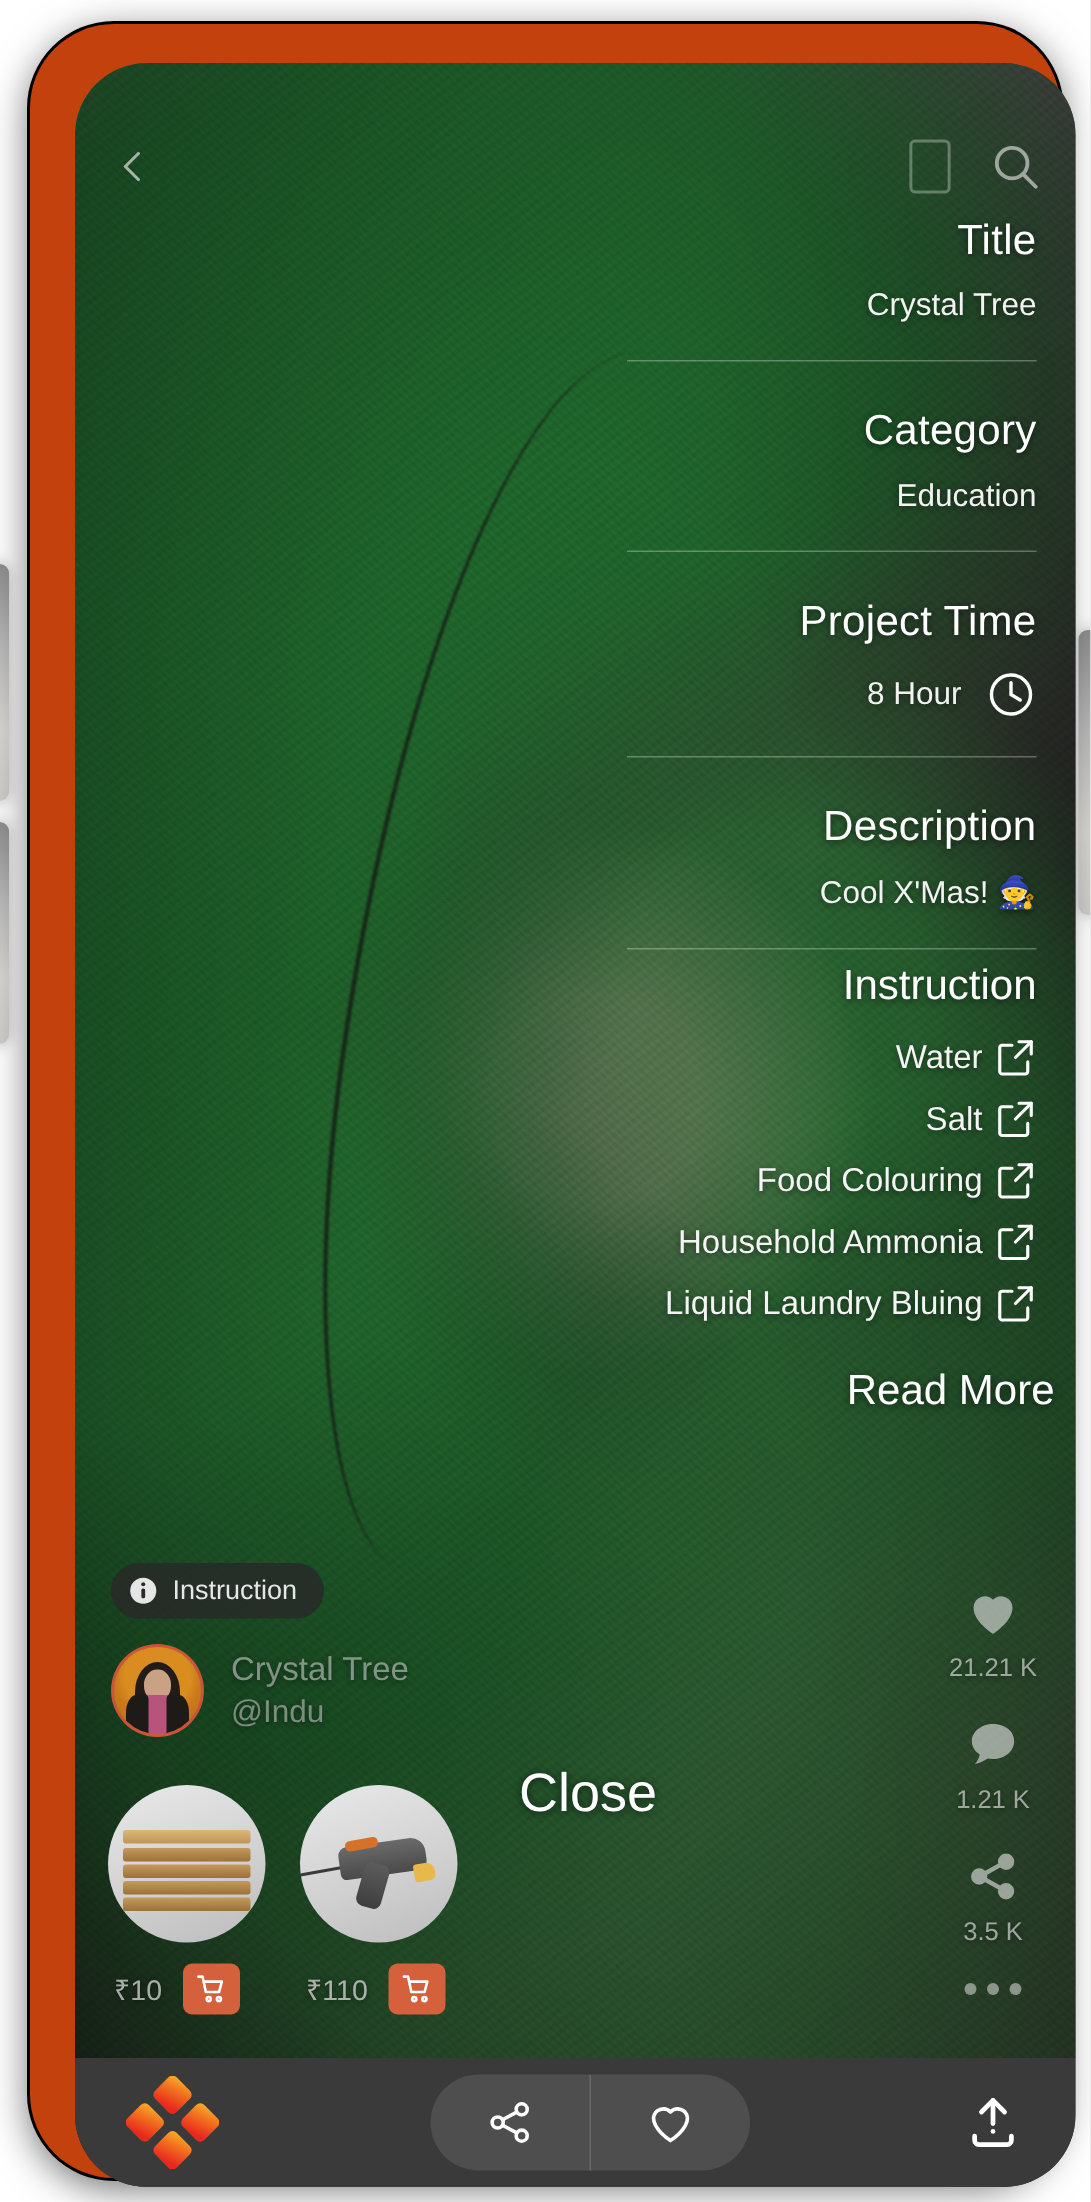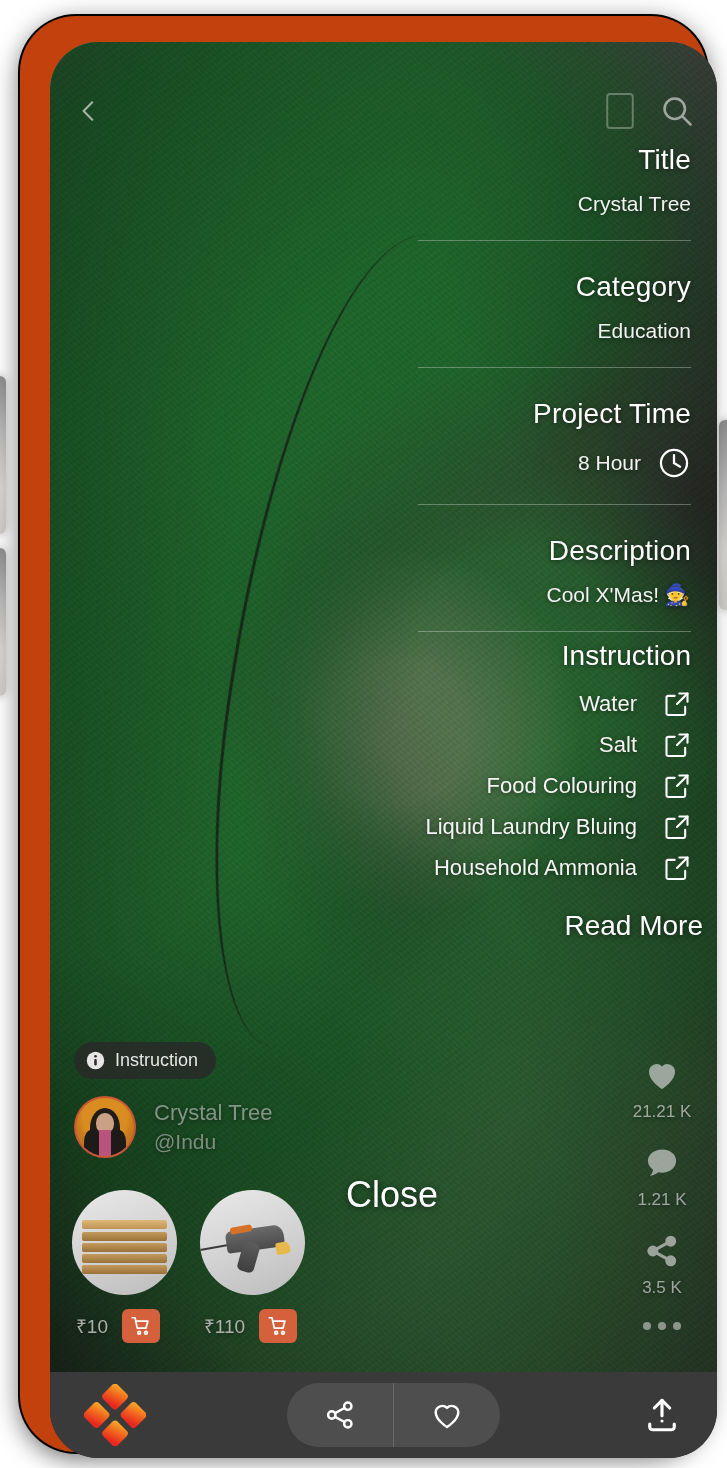--- a/index.html
+++ b/index.html
@@ -149,21 +149,21 @@
   .requirements { margin-top: 8px; padding-right: 26px; }
   .req-title {
     text-align: right;
     color: #ffffff;
     font-size: 28px;
     text-shadow: 0 1px 5px rgba(0,0,0,.55);
     margin-bottom: 18px;
   }
   .req-row {
     display: flex; align-items: center; justify-content: flex-end;
-    gap: 26px;
+    gap: 8px;
     margin-bottom: 13px;
   }
   .req-name {
     color: #f4f4f4;
     font-size: 22px;
     text-shadow: 0 1px 5px rgba(0,0,0,.5);
   }
   .ext-icon { width: 28px; height: 28px; flex: none; }
 
   .read-more {
@@ -471,32 +471,32 @@
             <span class="ext-icon">
               <svg viewBox="0 0 24 24" width="28" height="28" fill="none" stroke="#ffffff" stroke-width="1.8" stroke-linecap="round" stroke-linejoin="round">
                 <path d="M14 3h7v7"></path>
                   <path d="M21 3l-9 9"></path>
                 <path d="M19 14.5V20a1.4 1.4 0 0 1-1.4 1.4H4.4A1.4 1.4 0 0 1 3 20V6.4A1.4 1.4 0 0 1 4.4 5H10"></path>
               </svg>
             </span>
           </div>
 
           <div class="req-row">
-            <span class="req-name">Liquid Laundry Bluing</span>
+            <span class="req-name">Household Ammonia</span>
             <span class="ext-icon">
               <svg viewBox="0 0 24 24" width="28" height="28" fill="none" stroke="#ffffff" stroke-width="1.8" stroke-linecap="round" stroke-linejoin="round">
                 <path d="M14 3h7v7"></path>
                   <path d="M21 3l-9 9"></path>
                 <path d="M19 14.5V20a1.4 1.4 0 0 1-1.4 1.4H4.4A1.4 1.4 0 0 1 3 20V6.4A1.4 1.4 0 0 1 4.4 5H10"></path>
               </svg>
             </span>
           </div>
 
           <div class="req-row">
-            <span class="req-name">Household Ammonia</span>
+            <span class="req-name">Liquid Laundry Bluing</span>
             <span class="ext-icon">
               <svg viewBox="0 0 24 24" width="28" height="28" fill="none" stroke="#ffffff" stroke-width="1.8" stroke-linecap="round" stroke-linejoin="round">
                 <path d="M14 3h7v7"></path>
                   <path d="M21 3l-9 9"></path>
                 <path d="M19 14.5V20a1.4 1.4 0 0 1-1.4 1.4H4.4A1.4 1.4 0 0 1 3 20V6.4A1.4 1.4 0 0 1 4.4 5H10"></path>
               </svg>
             </span>
           </div>
         </div>
 

